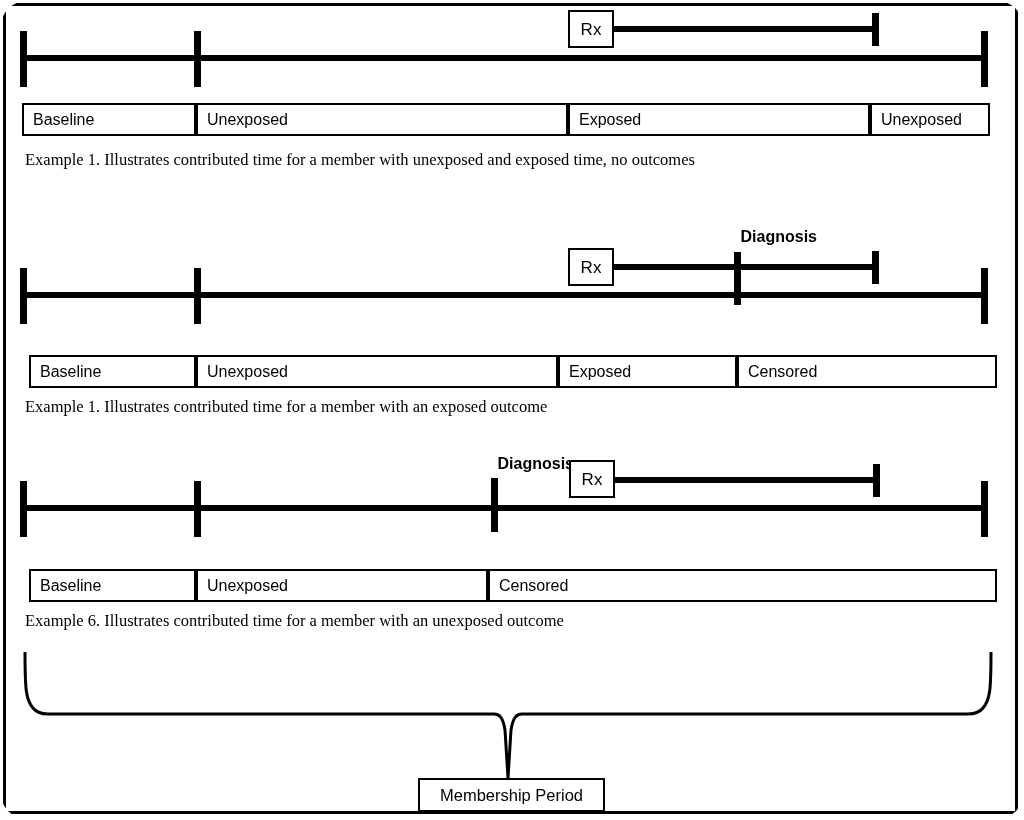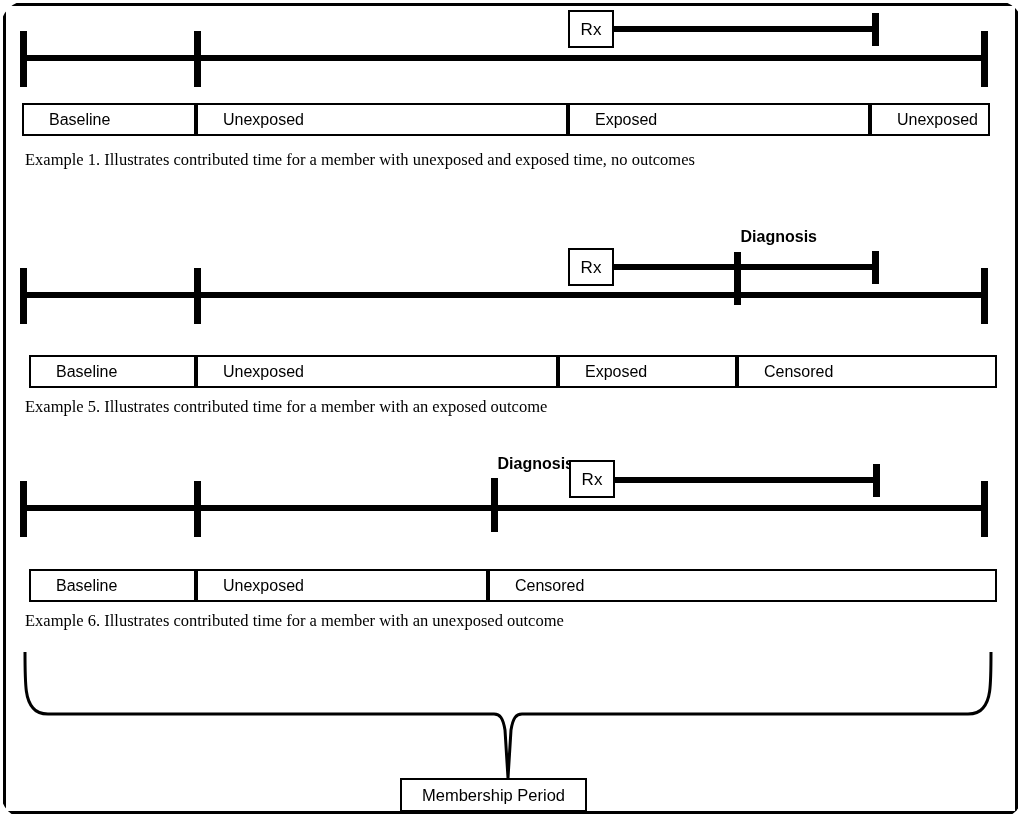--- a/index.html
+++ b/index.html
@@ -84,21 +84,21 @@
     position: absolute;
     top: 0;
     height: 33px;
     border: 2px solid #000000;
     background: #ffffff;
     box-sizing: border-box;
     display: flex;
     align-items: center;
     font-size: 16px;
     color: #000000;
-    padding-left: 25px;
+    padding-left: 9px;
     line-height: 1;
     white-space: nowrap;
   }
   
   .caption {
     position: absolute;
     font-size: 16.5px;
     color: #000000;
     white-space: nowrap;
     line-height: 1;
@@ -169,21 +169,21 @@
     <div class="tick" style="left:194px; top:268px; height:56px;"></div>
     <div class="tick" style="left:981px; top:268px; height:56px;"></div>
 
     <div class="seg-row" style="left:0; top:355px; width:1024px;">
       <div class="seg" style="left:29px; width:167px;">Baseline</div>
       <div class="seg" style="left:196px; width:362px;">Unexposed</div>
       <div class="seg" style="left:558px; width:179px;">Exposed</div>
       <div class="seg" style="left:737px; width:260px;">Censored</div>
     </div>
 
-    <div class="caption" style="left:25px; top:399px;">Example 5. Illustrates contributed time for a member with an exposed outcome</div>
+    <div class="caption" style="left:25px; top:399px;">Example 1. Illustrates contributed time for a member with an exposed outcome</div>
   </div>
 
   <div>
 
     <div class="diag-label" style="left:414px; top:456px; width:160px;">Diagnosis</div>
     <div class="diag-tick" style="left:491px; top:478px; height:54px;"></div>
 
     <div class="rx-box" style="left:569px; top:460px; width:46px; height:38px;">Rx</div>
     <div class="rx-line" style="left:615px; top:477px; width:262px;"></div>
     <div class="rx-cap" style="left:873px; top:464px; height:33px;"></div>
@@ -209,15 +209,15 @@
              L 494 714
              C 500 714, 503 718, 505 730
              L 508 778
              L 511 730
              C 513 718, 516 714, 522 714
              L 968 714
              C 974 714, 979 713, 983 708
              C 990 700, 991 690, 991 652" fill="none" stroke="#000000" stroke-width="3" stroke-linecap="butt"></path>
   </svg>
 
-  <div class="member-box" style="left:400px; top:778px; width:187px; height:34px;">Membership Period</div>
+  <div class="member-box" style="left:418px; top:778px; width:187px; height:34px;">Membership Period</div>
 
 </div>
 
 </body></html>

